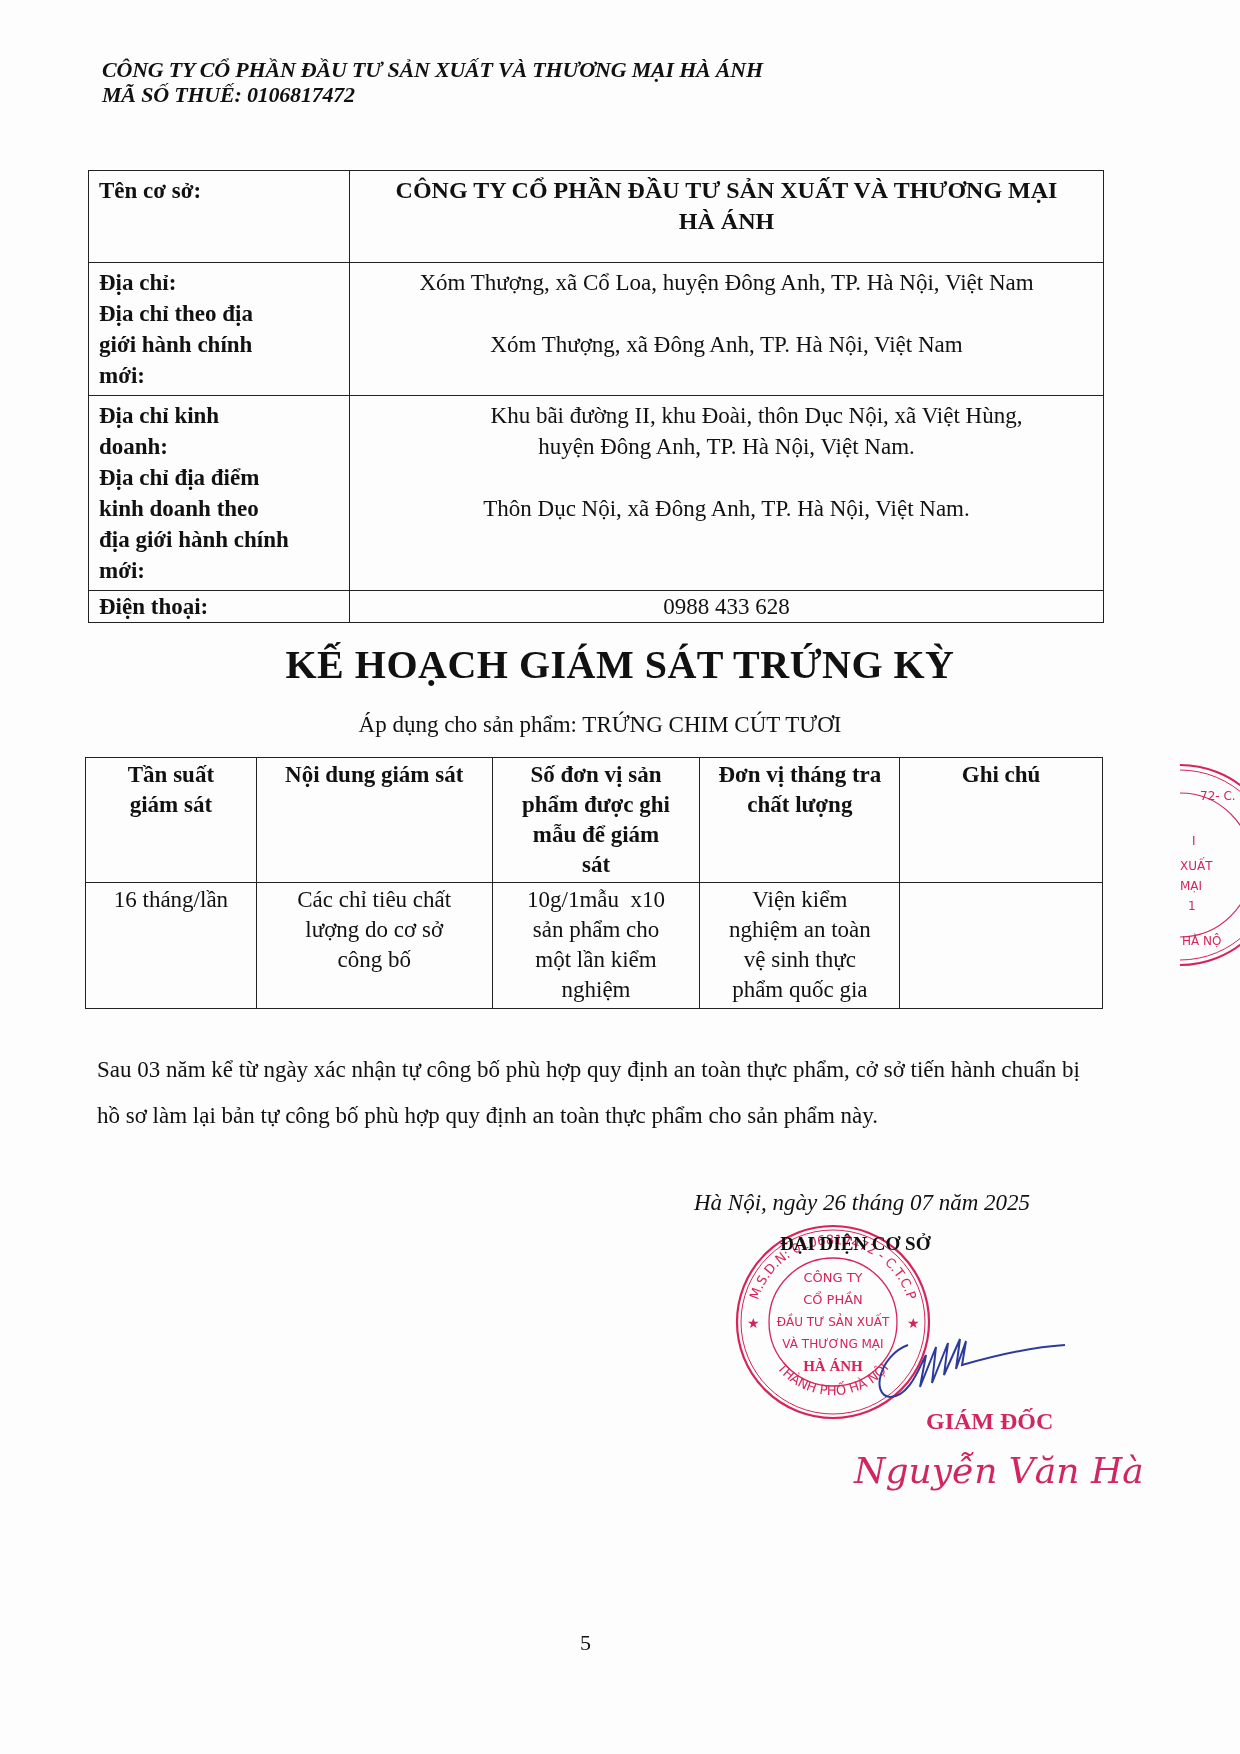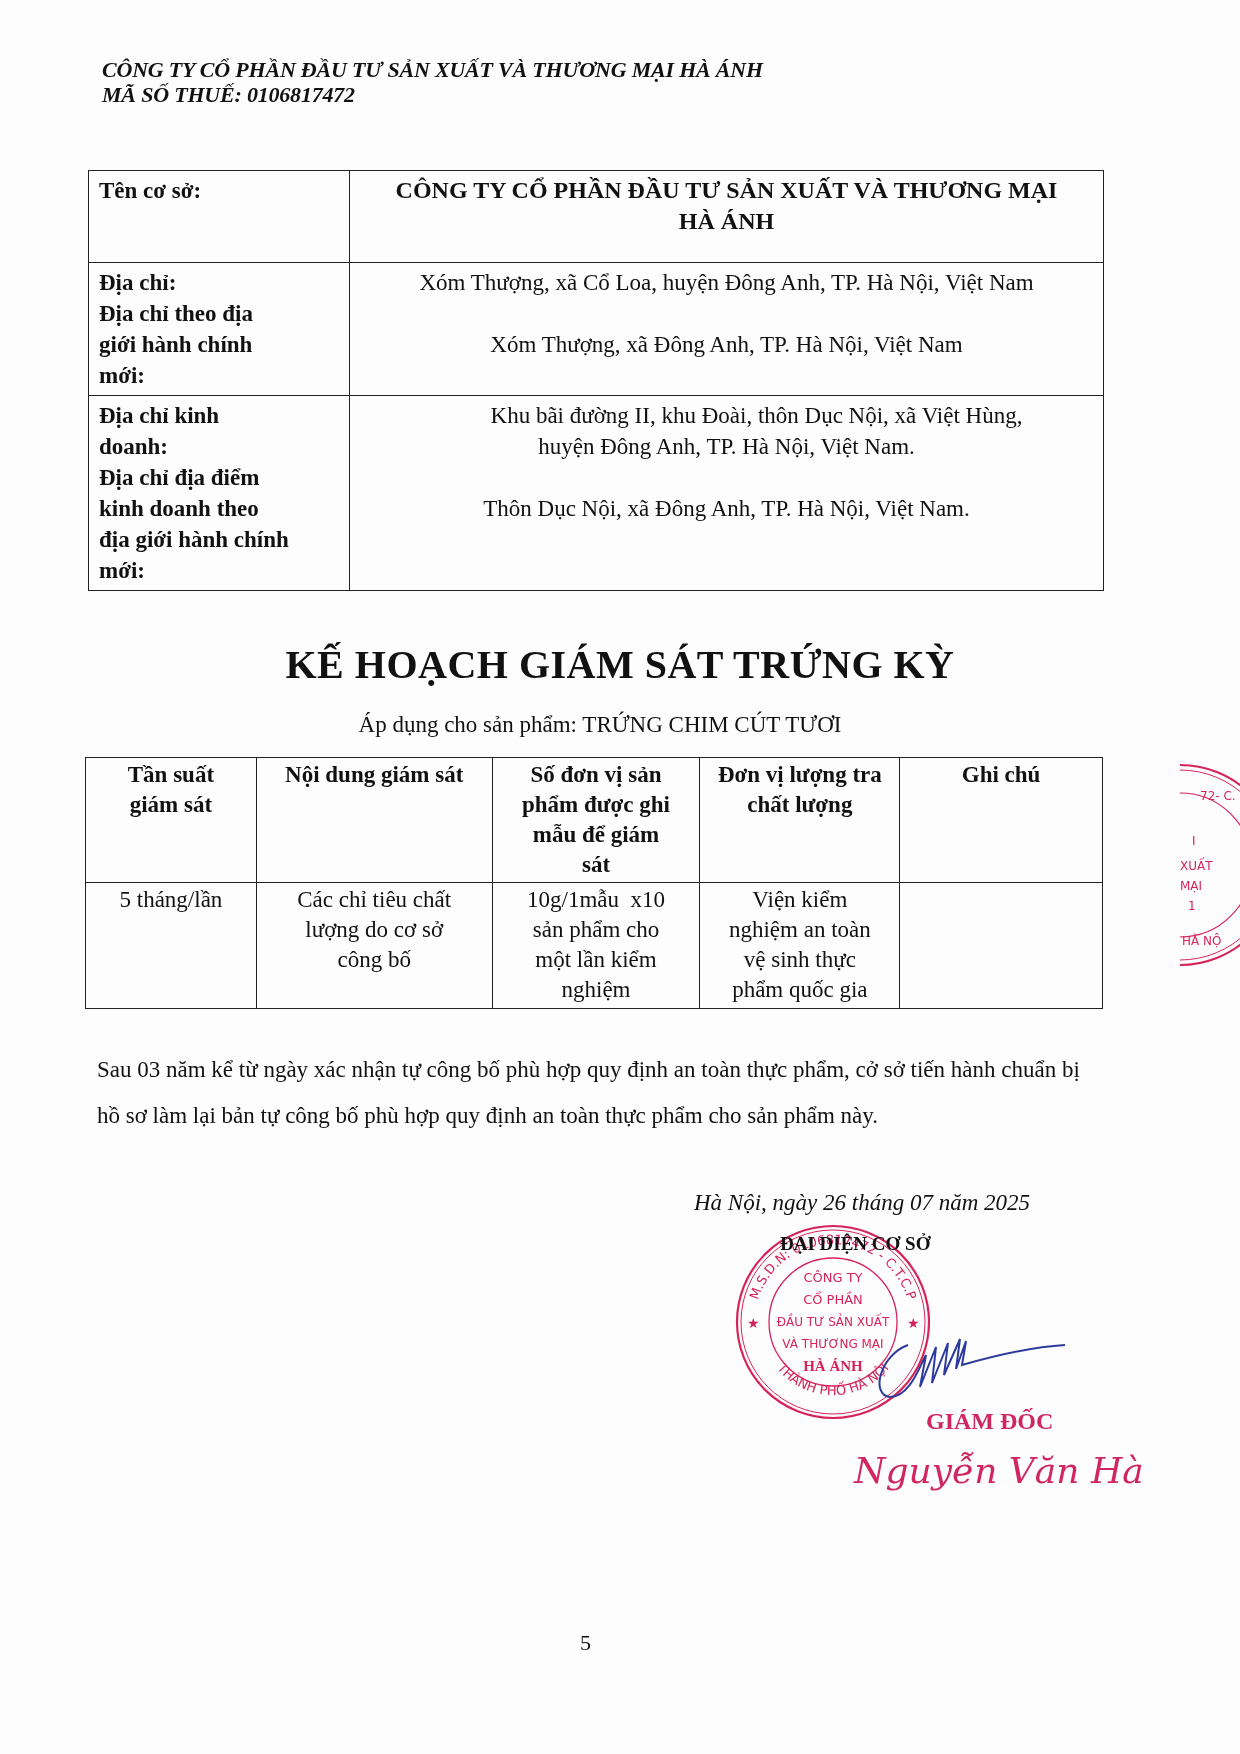--- a/index.html
+++ b/index.html
@@ -64,20 +64,24 @@
       <div>kinh doanh theo</div>
       <div>địa giới hành chính</div>
       <div>mới:</div>
     </td>
     <td class="val">
       <div style="padding-left:60px;">Khu bãi đường II, khu Đoài, thôn Dục Nội, xã Việt Hùng,</div>
       <div>huyện Đông Anh, TP. Hà Nội, Việt Nam.</div>
       <div style="margin-top:31px;">Thôn Dục Nội, xã Đông Anh, TP. Hà Nội, Việt Nam.</div>
     </td>
   </tr>
+  <tr style="height:30px;">
+    <td class="lbl" style="padding-top:0;padding-bottom:0;">Điện thoại:</td>
+    <td class="val" style="padding-top:0;padding-bottom:0;">0988 433 628</td>
+  </tr>
 </tbody>
   </table>
 
 <div class="abs title">KẾ HOẠCH GIÁM SÁT TRỨNG KỲ</div>
 <div class="abs subtitle">Áp dụng cho sản phẩm: TRỨNG CHIM CÚT TƯƠI</div>
 
 <table id="plan">
   <colgroup>
       <col style="width:171px">
       <col style="width:236px">
@@ -94,30 +98,30 @@
     <th>
       <div>Nội dung giám sát</div>
     </th>
     <th>
       <div>Số đơn vị sản</div>
       <div>phẩm được ghi</div>
       <div>mẫu để giám</div>
       <div>sát</div>
     </th>
     <th>
-      <div>Đơn vị lượng tra</div>
+      <div>Đơn vị tháng tra</div>
       <div>chất lượng</div>
     </th>
     <th>
       <div>Ghi chú</div>
     </th>
   </tr>
   <tr>
     <td>
-      <div>5 tháng/lần</div>
+      <div>16 tháng/lần</div>
     </td>
     <td>
       <div>Các chỉ tiêu chất</div>
       <div>lượng do cơ sở</div>
       <div>công bố</div>
     </td>
     <td>
       <div style="white-space:pre;">10g/1mẫu  x10</div>
       <div>sản phẩm cho</div>
       <div>một lần kiểm</div>

